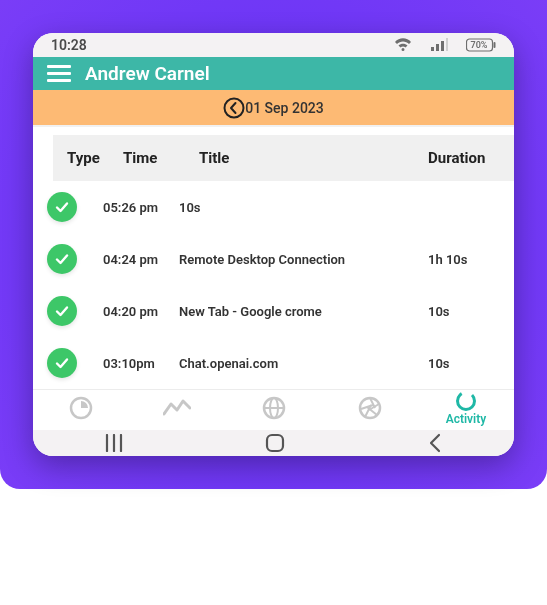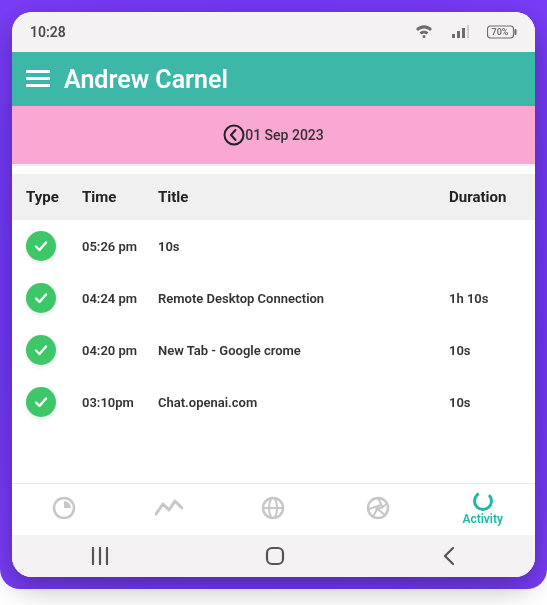--- a/index.html
+++ b/index.html
@@ -4,23 +4,23 @@
 <style>
   * { box-sizing: border-box; margin: 0; padding: 0; }
   html, body {
     width: 547px;
     height: 605px;
     background: #fff;
     font-family: -apple-system, BlinkMacSystemFont, "Segoe UI", Roboto, sans-serif;
   }
   .outer {
     width: 547px;
-    height: 589px;
+    height: 489px;
     position: relative;
-    padding: 12px;
+    padding: 33px;
     background: radial-gradient(circle at 50% 50%, #5e2ef4 0%, #7a3df7 100%);
     border-radius: 0 0 20px 20px;
   }
   .device {
     width: 100%;
     height: 100%;
     background: #fff;
     border-radius: 20px;
     overflow: hidden;
     display: flex;
@@ -45,27 +45,27 @@
   .app-bar {
     height: 54px;
     background: #3db7a7;
     display: flex;
     align-items: center;
     padding: 0 14px;
     gap: 14px;
   }
   .app-title {
     color: #fff;
-    font-size: 25px;
+    font-size: 19px;
     font-weight: 600;
   }
 
   .date-bar {
     height: 60px;
-    background: #f9a8d4;
+    background: #fdba74;
     display: flex;
     align-items: center;
     justify-content: center;
     border-bottom: 2px solid #f1f1f1;
     margin-bottom: 8px;
   }
   .date-text { font-size: 14px; color: #333; font-weight: 500; }
 
   .table {
     flex: 1;
@@ -74,20 +74,21 @@
     background: #fff;
   }
   .thead {
     display: flex;
     align-items: flex-end;
     background: #f0f0f0;
     padding: 14px 14px;
     font-size: 15px;
     font-weight: 700;
     color: #222;
+    margin-left: 20px;
   }
   .col-type { width: 56px; }
   .col-time { width: 76px; }
   .col-title { flex: 1; }
   .col-dur { width: 72px; }
 
   .tbody { flex: 1; overflow: hidden; }
   .trow {
     display: flex;
     align-items: center;

